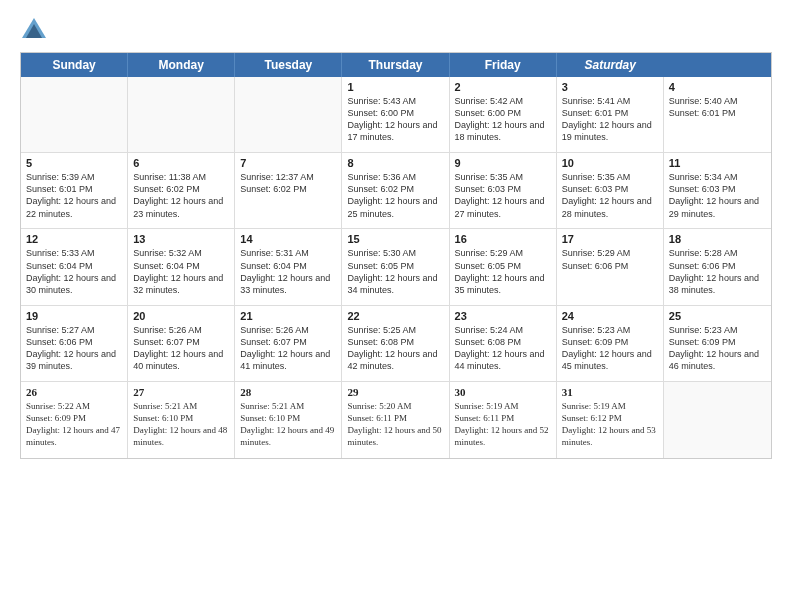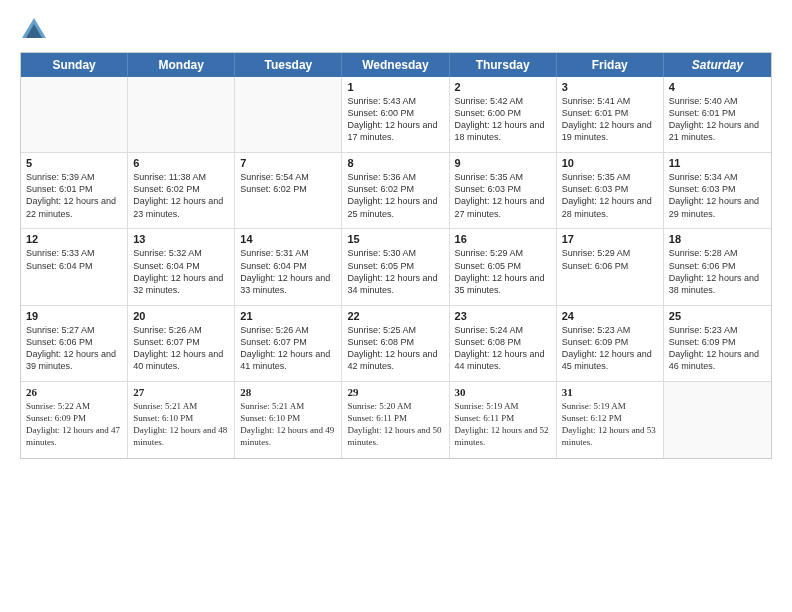--- a/index.html
+++ b/index.html
@@ -126,21 +126,20 @@
       <div class="month-title"></div>
       <div class="location"></div>
     </div>
   </div>
 
   <div class="calendar">
     <div class="cal-header">
     <div class="cal-header-cell">Sunday</div>
         <div class="cal-header-cell">Monday</div>
         <div class="cal-header-cell">Tuesday</div>
-        <div class="cal-header-cell">Wednesday</div>
         <div class="cal-header-cell">Thursday</div>
         <div class="cal-header-cell">Friday</div>
         <div class="cal-header-cell">Saturday</div>
       </div>
     <div class="cal-body">
     <div class="cal-row">
           <div class="cal-cell empty"></div>
           <div class="cal-cell empty"></div>
           <div class="cal-cell empty"></div>
           <div class="cal-cell">
@@ -158,39 +157,38 @@
           <div class="cal-cell">
             <div class="day-num">3</div>
             <div class="cell-text">Sunrise: 5:41 AM</div>
             <div class="cell-text">Sunset: 6:01 PM</div>
             <div class="cell-text">Daylight: 12 hours and 19 minutes.</div>
           </div>
           <div class="cal-cell">
             <div class="day-num">4</div>
             <div class="cell-text">Sunrise: 5:40 AM</div>
             <div class="cell-text">Sunset: 6:01 PM</div>
-            <div class="cell-text">Daylight: 12 hours and 21 minutes.</div>
           </div>
         </div>
         <div class="cal-row">
           <div class="cal-cell">
             <div class="day-num">5</div>
             <div class="cell-text">Sunrise: 5:39 AM</div>
             <div class="cell-text">Sunset: 6:01 PM</div>
             <div class="cell-text">Daylight: 12 hours and 22 minutes.</div>
           </div>
           <div class="cal-cell">
             <div class="day-num">6</div>
             <div class="cell-text">Sunrise: 11:38 AM</div>
             <div class="cell-text">Sunset: 6:02 PM</div>
             <div class="cell-text">Daylight: 12 hours and 23 minutes.</div>
           </div>
           <div class="cal-cell">
             <div class="day-num">7</div>
-            <div class="cell-text">Sunrise: 5:54 AM</div>
+            <div class="cell-text">Sunrise: 12:37 AM</div>
             <div class="cell-text">Sunset: 6:02 PM</div>
           </div>
           <div class="cal-cell">
             <div class="day-num">8</div>
             <div class="cell-text">Sunrise: 5:36 AM</div>
             <div class="cell-text">Sunset: 6:02 PM</div>
             <div class="cell-text">Daylight: 12 hours and 25 minutes.</div>
           </div>
           <div class="cal-cell">
             <div class="day-num">9</div>
@@ -209,20 +207,21 @@
             <div class="cell-text">Sunrise: 5:34 AM</div>
             <div class="cell-text">Sunset: 6:03 PM</div>
             <div class="cell-text">Daylight: 12 hours and 29 minutes.</div>
           </div>
         </div>
         <div class="cal-row">
           <div class="cal-cell">
             <div class="day-num">12</div>
             <div class="cell-text">Sunrise: 5:33 AM</div>
             <div class="cell-text">Sunset: 6:04 PM</div>
+            <div class="cell-text">Daylight: 12 hours and 30 minutes.</div>
           </div>
           <div class="cal-cell">
             <div class="day-num">13</div>
             <div class="cell-text">Sunrise: 5:32 AM</div>
             <div class="cell-text">Sunset: 6:04 PM</div>
             <div class="cell-text">Daylight: 12 hours and 32 minutes.</div>
           </div>
           <div class="cal-cell">
             <div class="day-num">14</div>
             <div class="cell-text">Sunrise: 5:31 AM</div>

